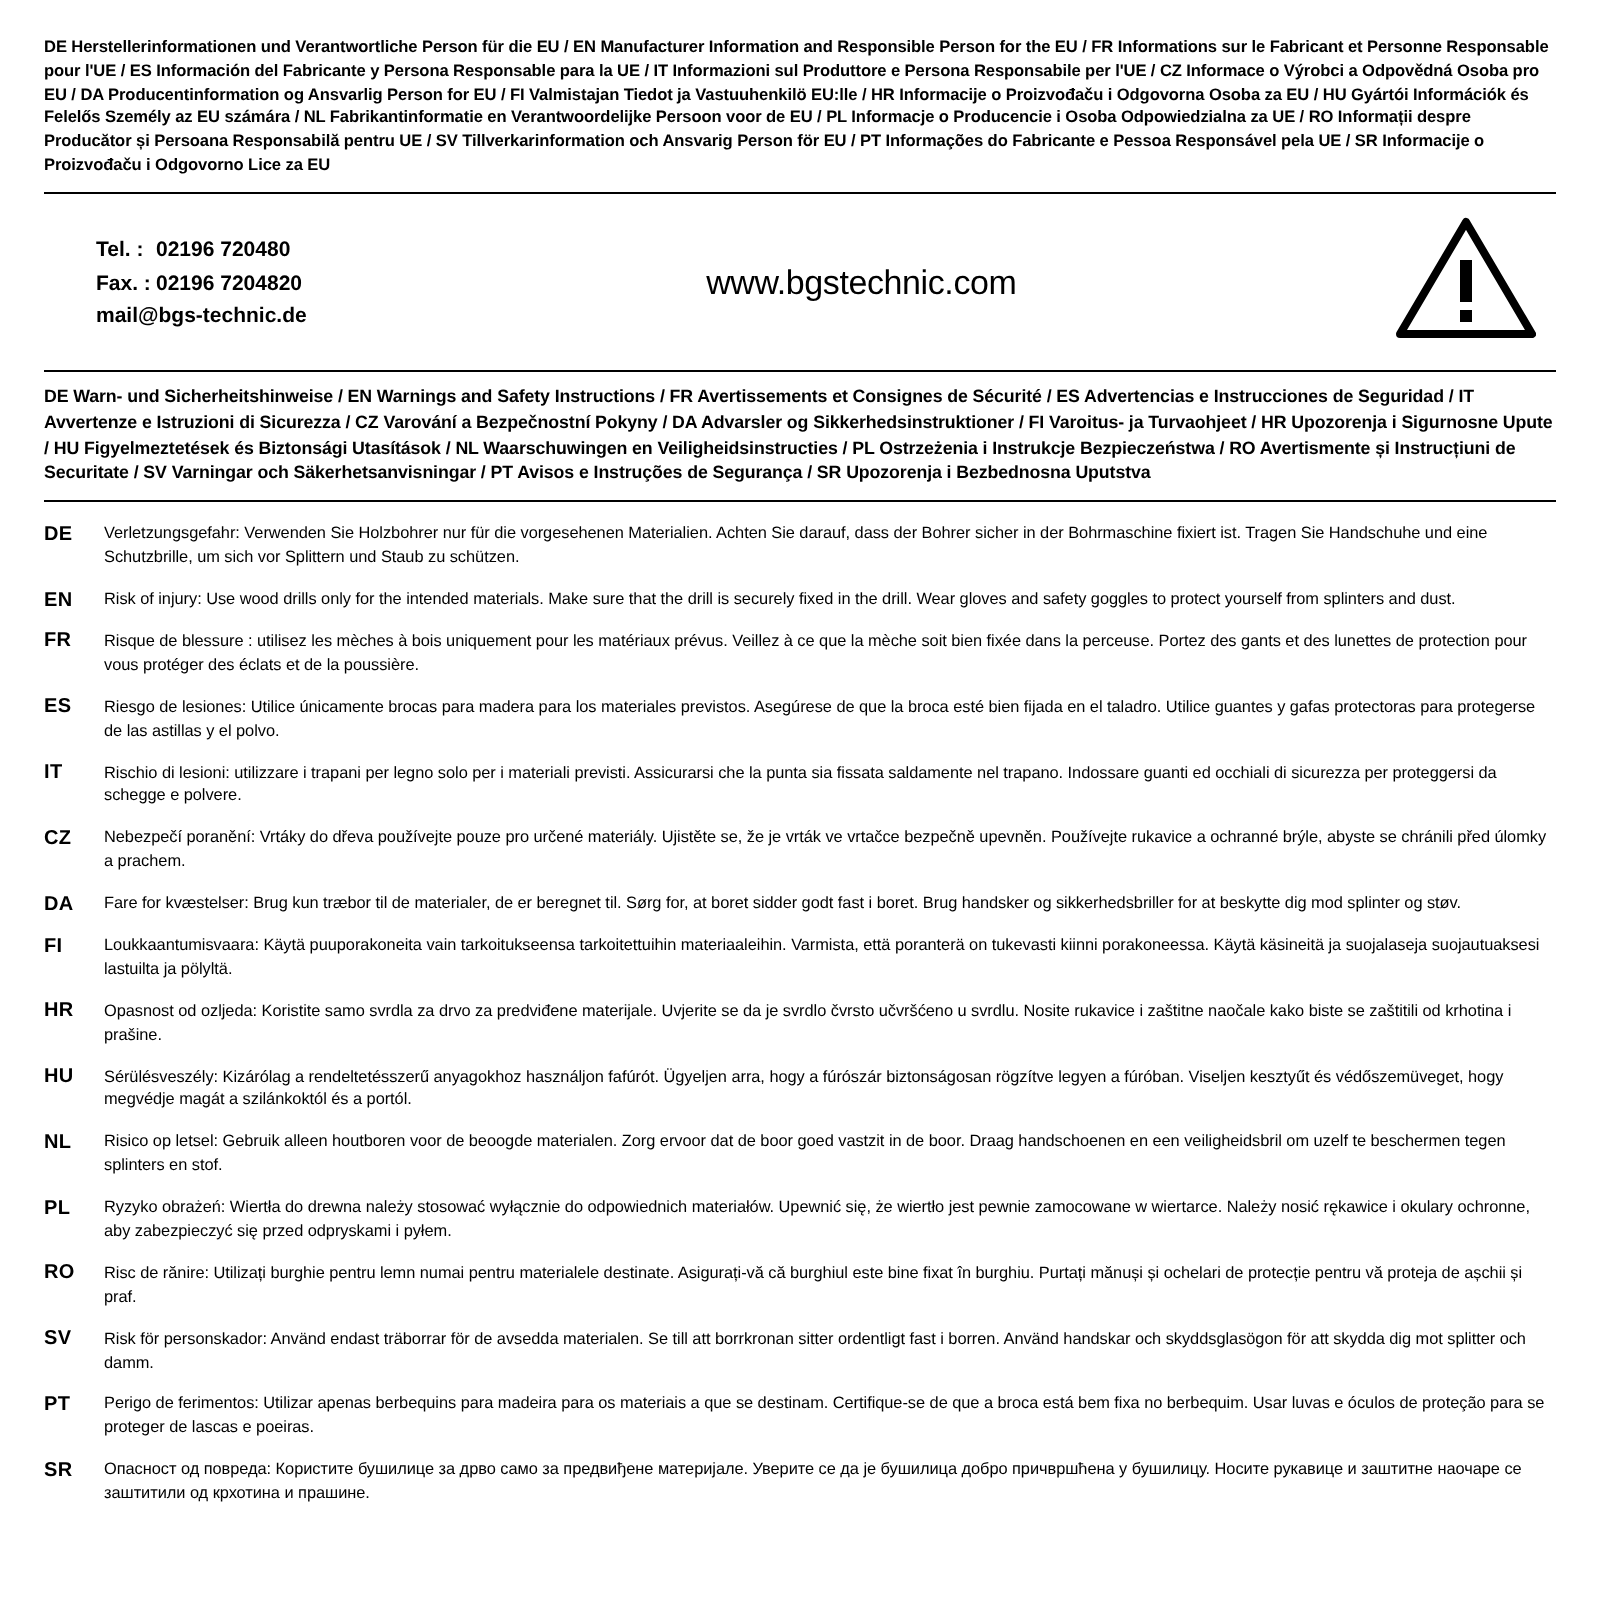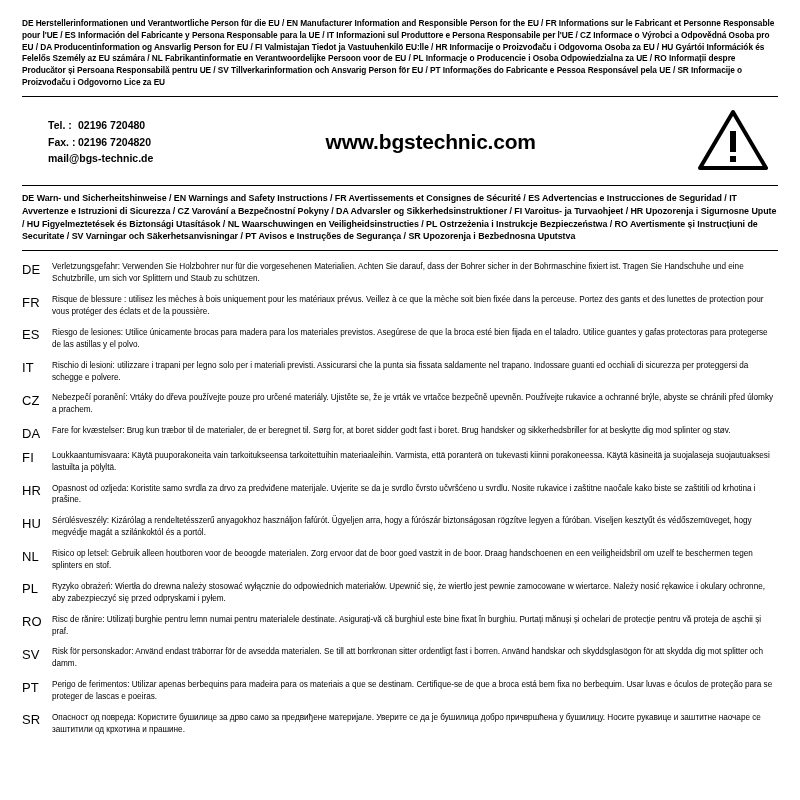--- a/index.html
+++ b/index.html
@@ -65,22 +65,22 @@
     font-weight: bold;
   }
   .contact .lbl {
     display: inline-block;
     width: 30px;
   }
 
   .website {
     flex: 1 1 auto;
     text-align: center;
-    font-size: 21px;
-    font-weight: bold;
+    font-size: 17px;
+    font-weight: normal;
     letter-spacing: -0.2px;
     padding-left: 10px;
   }
 
   .warn-tri {
     flex: 0 0 auto;
     width: 74px;
     padding-right: 6px;
   }
 
@@ -97,22 +97,22 @@
   .rows {
     padding-top: 10px;
   }
   .row {
     display: flex;
     align-items: flex-start;
     margin-bottom: 9px;
   }
   .row .code {
     flex: 0 0 30px;
-    font-size: 13px;
-    font-weight: normal;
+    font-size: 10px;
+    font-weight: bold;
     padding-top: 0.5px;
     letter-spacing: 0.2px;
   }
   .row .txt {
     flex: 1 1 auto;
     font-size: 8.2px;
     line-height: 1.45;
     text-align: left;
     letter-spacing: -0.02px;
   }
@@ -159,20 +159,24 @@
 
   <hr class="rule" style="margin-top:0;">
 
   <div class="rows">
 
     <div class="row">
       <div class="code">DE</div>
       <div class="txt">Verletzungsgefahr: Verwenden Sie Holzbohrer nur für die vorgesehenen Materialien. Achten Sie darauf, dass der Bohrer sicher in der Bohrmaschine fixiert ist. Tragen Sie Handschuhe und eine Schutzbrille, um sich vor Splittern und Staub zu schützen.</div>
     </div>
 
+    <div class="row">
+      <div class="code">EN</div>
+      <div class="txt">Risk of injury: Use wood drills only for the intended materials. Make sure that the drill is securely fixed in the drill. Wear gloves and safety goggles to protect yourself from splinters and dust.</div>
+    </div>
 
     <div class="row">
       <div class="code">FR</div>
       <div class="txt">Risque de blessure : utilisez les mèches à bois uniquement pour les matériaux prévus. Veillez à ce que la mèche soit bien fixée dans la perceuse. Portez des gants et des lunettes de protection pour vous protéger des éclats et de la poussière.</div>
     </div>
 
     <div class="row">
       <div class="code">ES</div>
       <div class="txt">Riesgo de lesiones: Utilice únicamente brocas para madera para los materiales previstos. Asegúrese de que la broca esté bien fijada en el taladro. Utilice guantes y gafas protectoras para protegerse de las astillas y el polvo.</div>
     </div>

